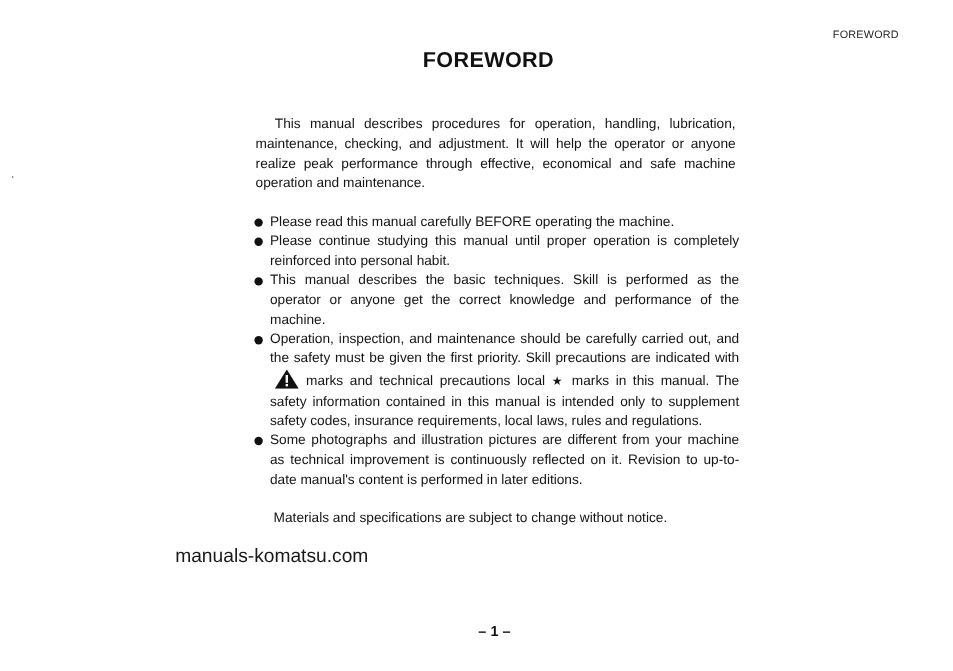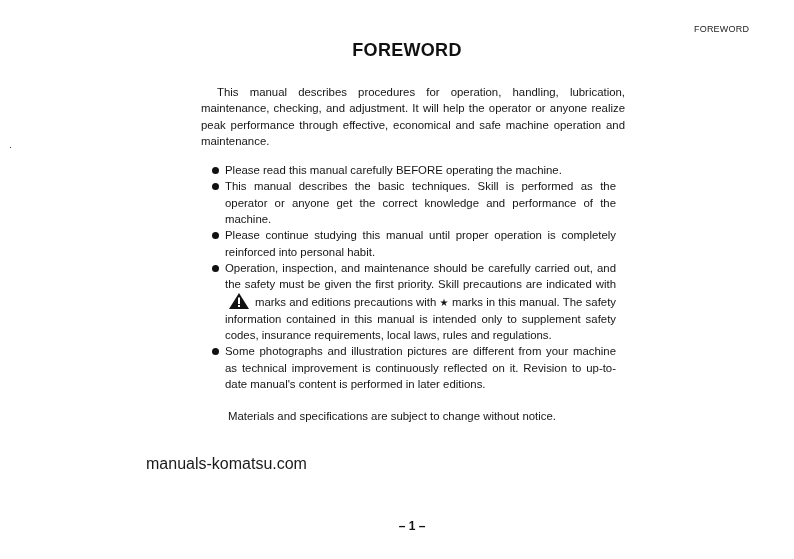--- a/index.html
+++ b/index.html
@@ -49,21 +49,21 @@
       top: 80px;
       left: 197px;
       width: 432px;
       font-size: 11.4px;
       line-height: 16.3px;
       color: #151515;
       text-align: justify;
     }
     .intro {
       text-indent: 16px;
-      margin: 4px;
+      margin: 16px;
     }
     .bullets {
       list-style: none;
       margin: 13px;
       padding: 0;
     }
     .bullet-item {
       position: relative;
       padding-left: 15px;
       margin: 0;
@@ -124,33 +124,33 @@
 <div class="body-text">
   <p class="intro">This manual describes procedures for operation, handling, lubrication, maintenance, checking, and adjustment. It will help the operator or anyone realize peak performance through effective, economical and safe machine operation and maintenance.</p>
 
   <ul class="bullets">
     <li class="bullet-item">
       <span class="bullet-dot"></span>
       <span>Please read this manual carefully BEFORE operating the machine.</span>
     </li>
     <li class="bullet-item">
       <span class="bullet-dot"></span>
-      <span>This manual describes the basic techniques. Skill is performed as the operator or anyone get the correct knowledge and performance of the machine.</span>
+      <span>Please continue studying this manual until proper operation is completely reinforced into personal habit.</span>
     </li>
     <li class="bullet-item">
       <span class="bullet-dot"></span>
-      <span>Please continue studying this manual until proper operation is completely reinforced into personal habit.</span>
+      <span>This manual describes the basic techniques. Skill is performed as the operator or anyone get the correct knowledge and performance of the machine.</span>
     </li>
     <li class="bullet-item">
       <span class="bullet-dot"></span>
       <span>Operation, inspection, and maintenance should be carefully carried out, and the safety must be given the first priority. Skill precautions are indicated with</span><svg class="warn-icon" viewBox="0 0 20 16" xmlns="http://www.w3.org/2000/svg">
           <polygon points="10,0 20,16 0,16" fill="#111"></polygon>
           <rect x="9" y="4.5" width="2" height="6.5" fill="#fff"></rect>
           <rect x="9" y="12" width="2" height="2" fill="#fff"></rect>
-        </svg><span>marks and editions precautions with</span> <span class="star-icon">★</span> <span>marks in this manual. The safety information contained in this manual is intended only to supplement safety codes, insurance requirements, local laws, rules and regulations.</span>
+        </svg><span>marks and technical precautions local</span> <span class="star-icon">★</span> <span>marks in this manual. The safety information contained in this manual is intended only to supplement safety codes, insurance requirements, local laws, rules and regulations.</span>
     </li>
     <li class="bullet-item">
       <span class="bullet-dot"></span>
       <span>Some photographs and illustration pictures are different from your machine as technical improvement is continuously reflected on it. Revision to up-to-date manual's content is performed in later editions.</span>
     </li>
   </ul>
 
   <p class="closing">Materials and specifications are subject to change without notice.</p>
 </div>
 

